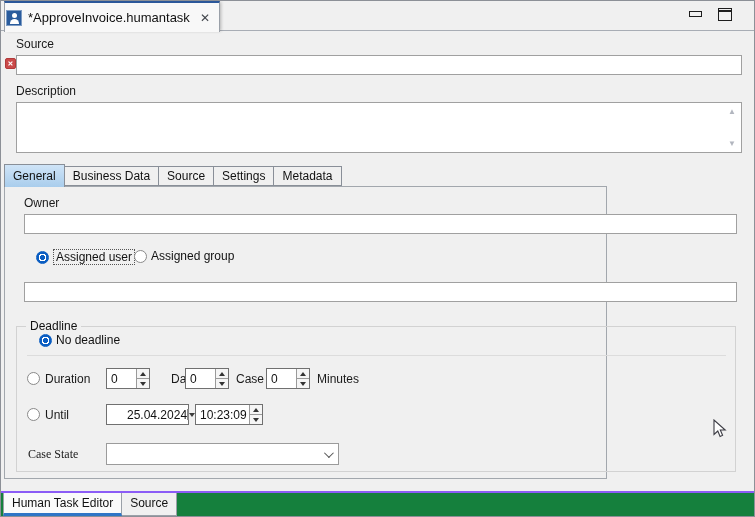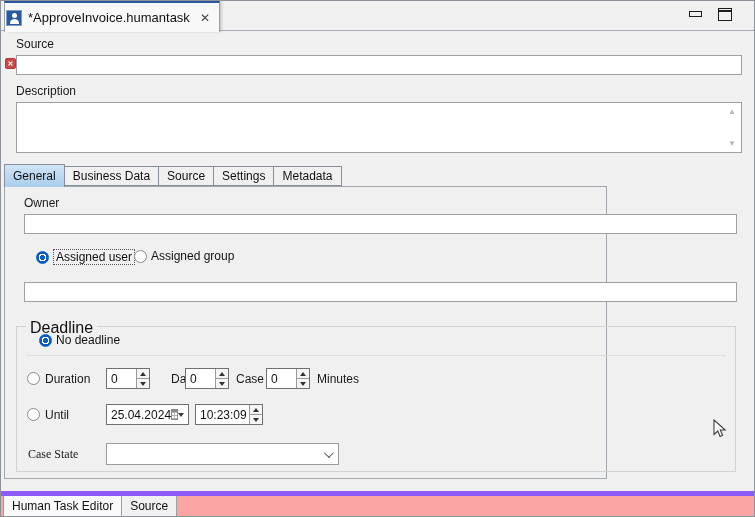--- a/index.html
+++ b/index.html
@@ -56,42 +56,42 @@
   .radio-row { position:absolute; display:flex; align-items:center;padding-left:12px; }
   .radio { width:13px; height:13px; border-radius:50%; background:#fff; border:1px solid #8a8a8a; flex:0 0 auto; cursor:pointer; }
   .radio.checked {
     border:1px solid #0a5dc2;
     background:radial-gradient(circle at center, #0a5dc2 0 2.6px, #fff 2.7px 3.9px, #0a5dc2 4px 6.5px);
   }
   .radio-label { margin-left:4px; font-size:12px; white-space:nowrap; }
   .radio-label.focused { border:1px dotted #555; padding:0 2px; }
   
   .groupbox { position:absolute; left:11px; top:139px; width:720px; height:146px; border:1px solid #d2d2d2; }
-  .legend { position:absolute; top:-8px; left:9px; background:#f0f0f0; padding:0 4px; font-size:16px; }
+  .legend { position:absolute; top:-8px; left:9px; background:#f0f0f0; padding:0 4px; font-size:12px; }
   .separator { position:absolute; left:10px; right:9px; top:28px; height:1px; background:#dcdcdc; }
   
   .spinner { position:absolute; height:21px; background:#fff; border:1px solid #707070; display:flex; }
   .spin-value { flex:1; font-size:12px; padding:3px 0 0 4px; overflow:hidden; white-space:nowrap; }
   .spin-btns { width:13px; display:flex; flex-direction:column; border-left:1px solid #9a9a9a; }
   .spin-btn { flex:1; display:flex; align-items:center; justify-content:center; background:#f5f5f5; cursor:pointer; }
   .spin-btn.up { border-bottom:1px solid #9a9a9a; }
   .tri-up { width:0; height:0; border-left:3px solid transparent; border-right:3px solid transparent; border-bottom:4px solid #333; }
   .tri-down { width:0; height:0; border-left:3px solid transparent; border-right:3px solid transparent; border-top:4px solid #333; }
-  .date-combo { position:absolute; height:21px; background:#fff; border:1px solid #707070; display:flex; align-items:center; padding:0 4px; gap:0; cursor:pointer; }
+  .date-combo { position:absolute; height:21px; background:#fff; border:1px solid #707070; display:flex; align-items:center; padding:0 20px; gap:0; cursor:pointer; }
   .date-combo .val { flex:1; font-size:12px; white-space:nowrap; }
   .cal-icon { width:11px; height:11px; border:1px solid #8a8a8a; position:relative;
     background-image:repeating-linear-gradient(to right, transparent 0 2px, #b5b5b5 2px 3px),
                      repeating-linear-gradient(to bottom, transparent 0 2px, #b5b5b5 2px 3px); }
   .cal-icon::before { content:""; position:absolute; left:0; right:0; top:0; height:2px; background:#8a8a8a; }
   .dd-tri { width:0; height:0; border-left:3.5px solid transparent; border-right:3.5px solid transparent; border-top:4px solid #3c3c3c; }
   .combo { position:absolute; background:#fff; border:1px solid #9b9b9b; display:flex; align-items:center; padding:0 7px; cursor:pointer; }
   .combo .val { flex:1; font-size:12px; }
   .chevron { width:7px; height:7px; border-right:1.4px solid #555; border-bottom:1.4px solid #555; transform:rotate(45deg) translateY(-2px); }
   
-  .bottom-tabs { position:absolute; left:0; right:0; bottom:0; height:25px; border-top:5px solid #8b5cf6; background:#fca5a5; display:flex; align-items:flex-start; }
+  .bottom-tabs { position:absolute; left:0; right:0; bottom:0; height:25px; border-top:2px solid #8b5cf6; background:#15803d; display:flex; align-items:flex-start; }
   .btab { height:23px; line-height:21px; padding:0 8px; font-size:12px; cursor:pointer; white-space:nowrap; }
   .btab.selected { margin-left:2px; background:#fafafa; border-left:1px solid #9aa0a8; border-right:1px solid #9aa0a8; border-bottom:3px solid #2e75c6; }
   .btab.plain { background:#f0f0f0; border-right:1px solid #9aa0a8; border-bottom:1px solid #9aa0a8; }
   
   .cursor { position:absolute; left:712px; top:418px; z-index:20; pointer-events:none; }
 </style>
 </head>
 <body>
 
 <div class="window">

